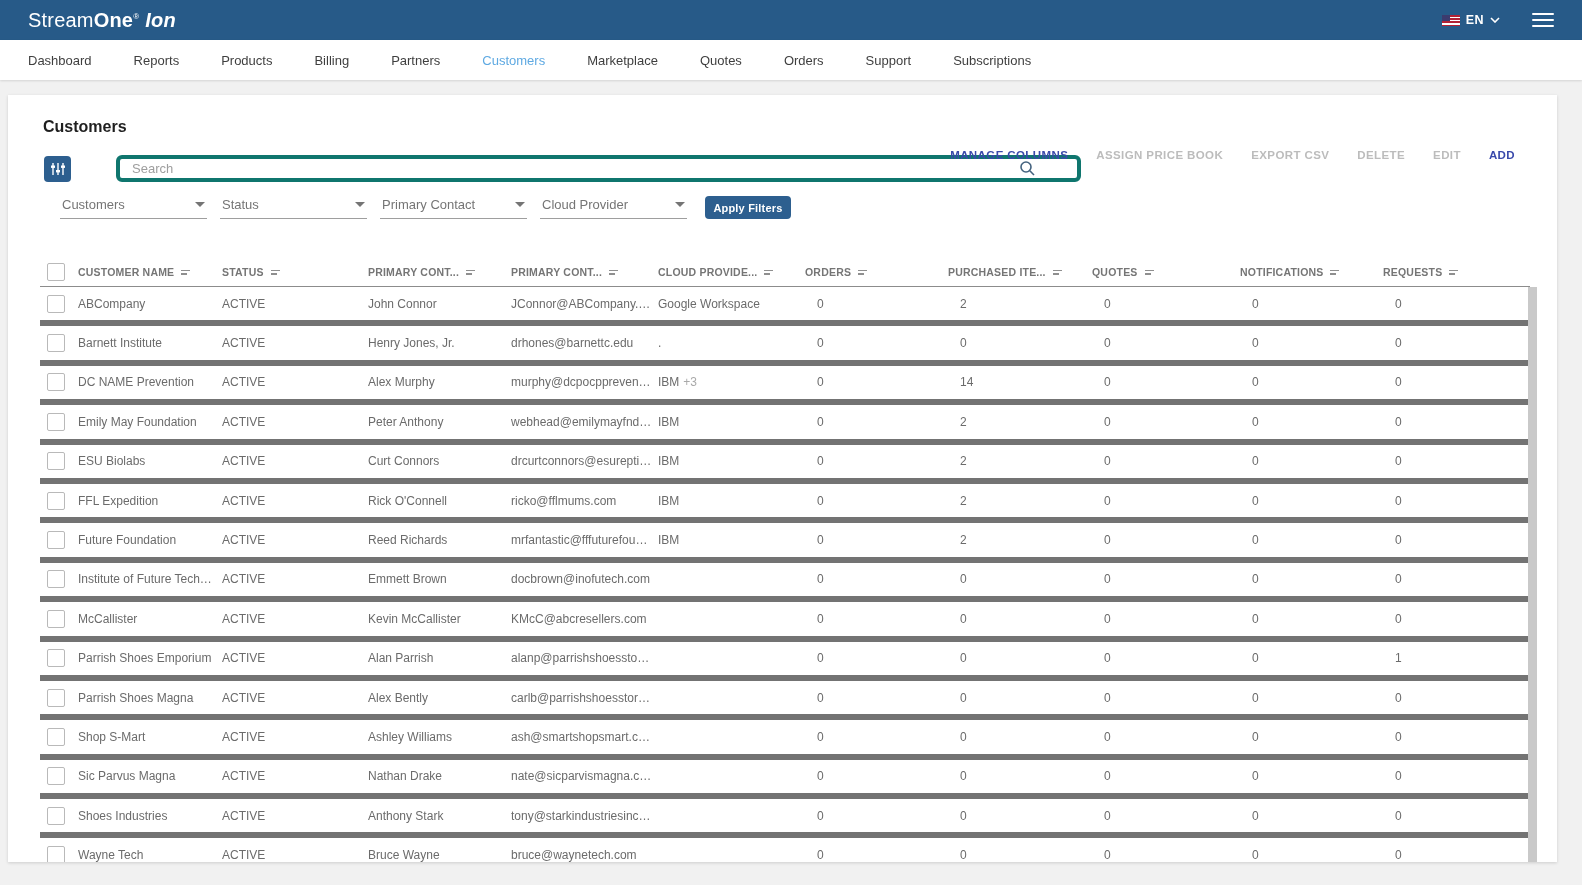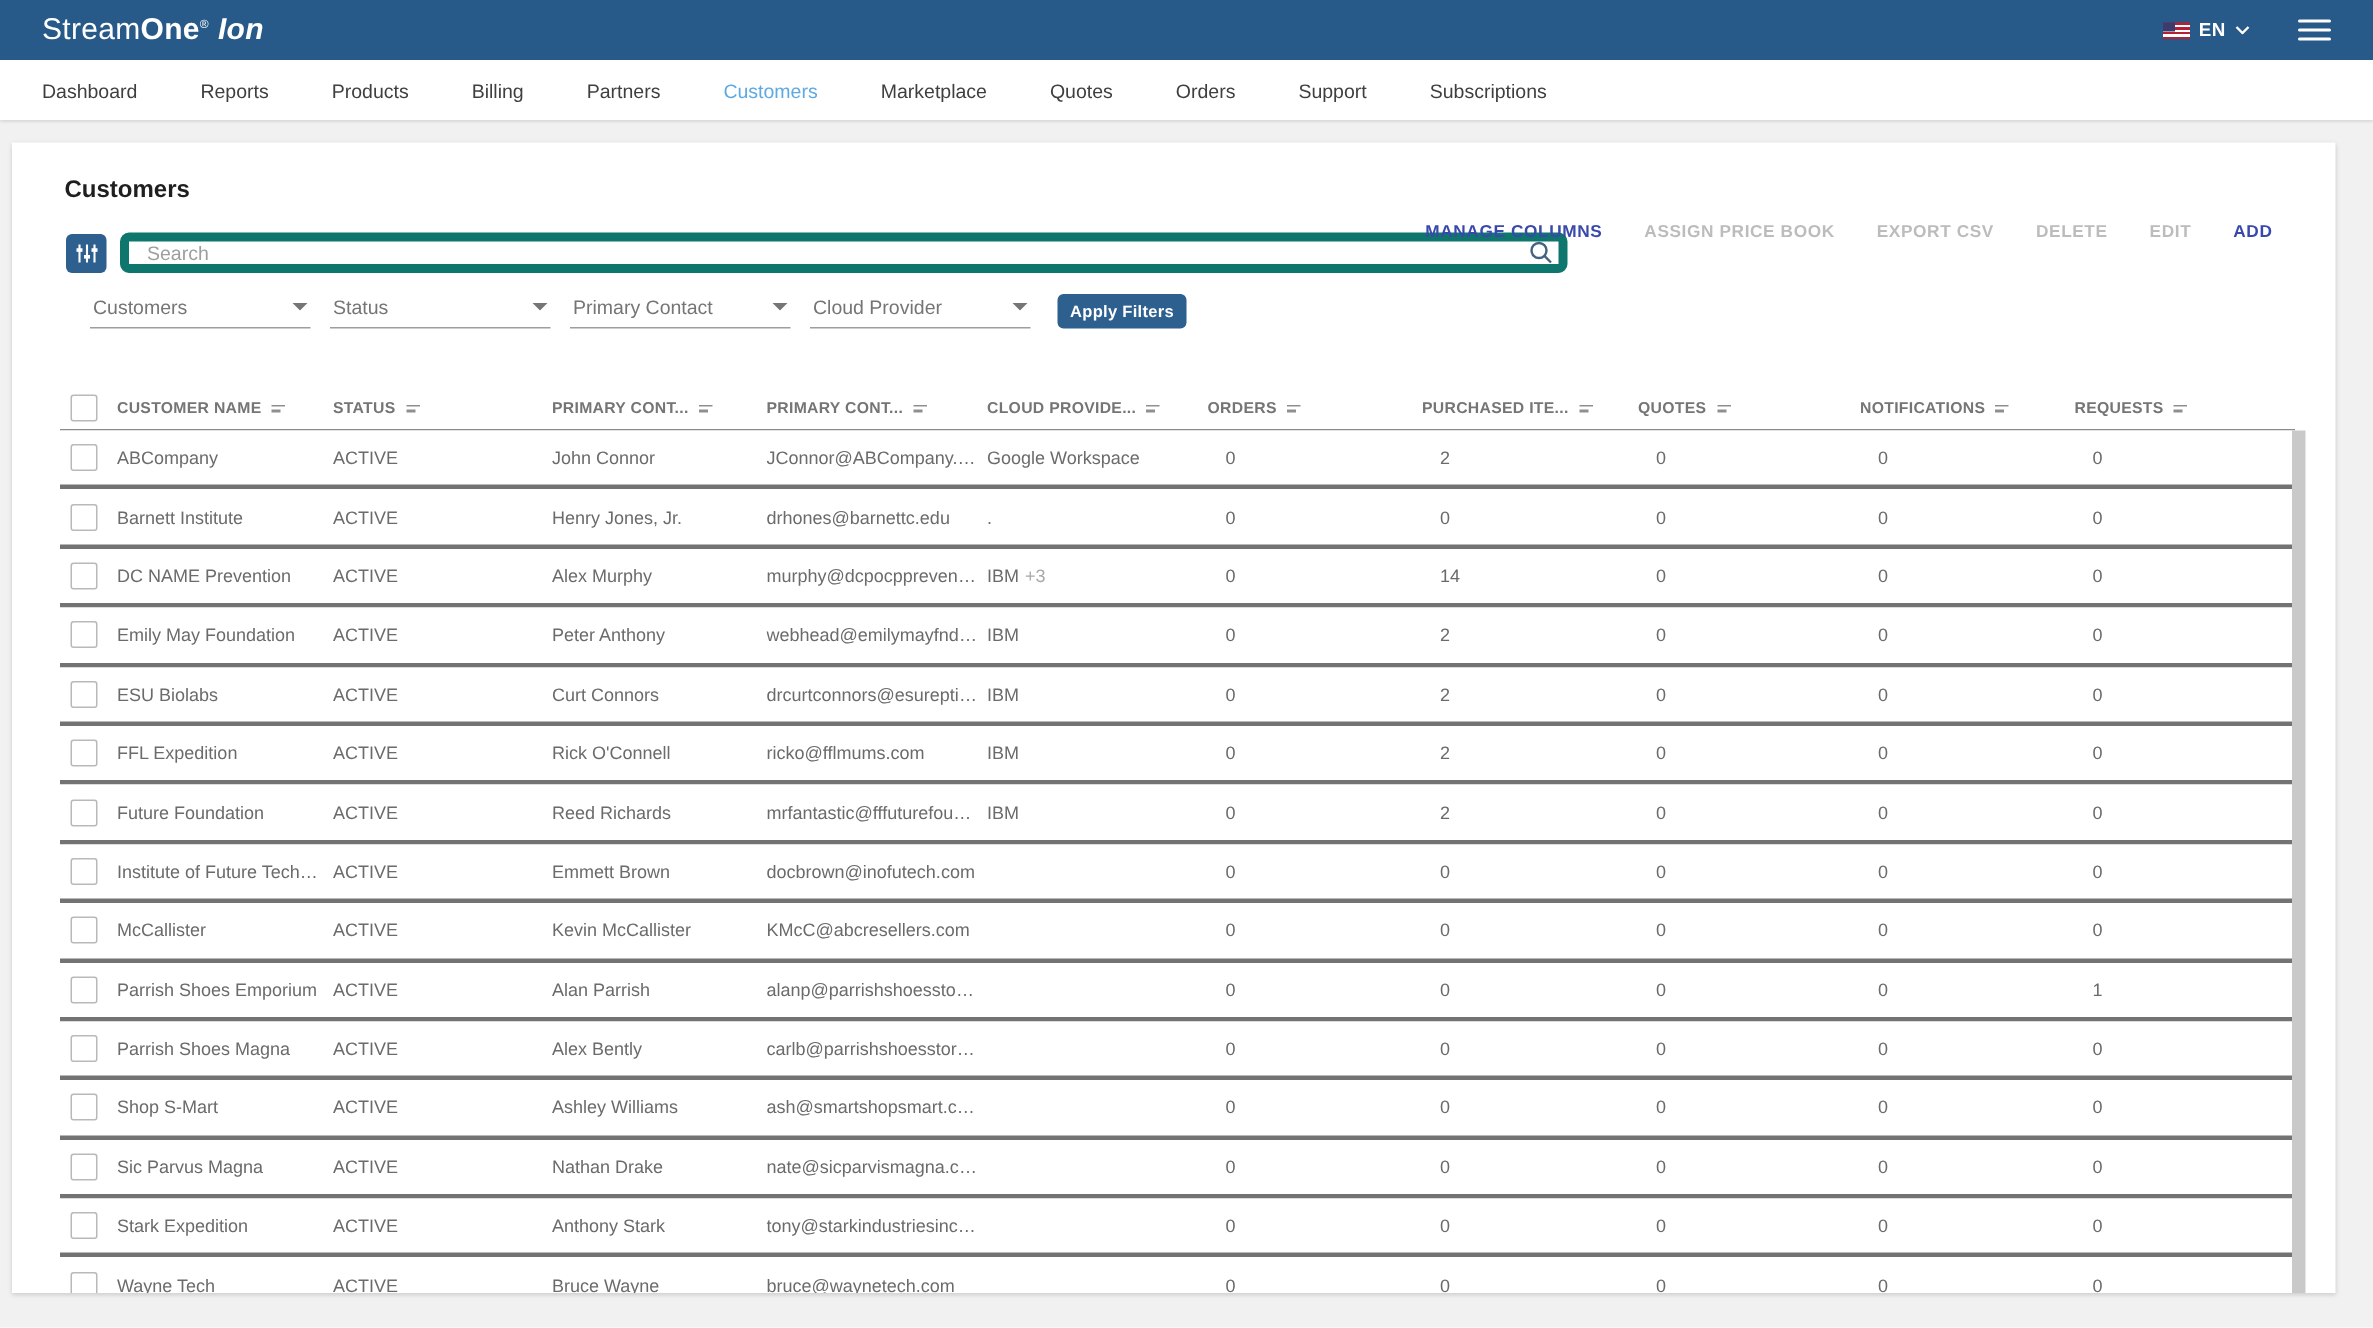--- a/index.html
+++ b/index.html
@@ -45,23 +45,24 @@
   }
   .page-title { position:absolute; left:35px; top:23px; font-size:16px; font-weight:700; color:#1f1f1f; }
   
   .filter-btn {
     position:absolute; left:36px; top:61px; width:27px; height:26px;
     background:#2d5f8f; border:none; border-radius:4px; cursor:pointer;
     display:flex; align-items:center; justify-content:center;
   }
   .search-wrap { position:absolute; left:72px; top:60px; width:965px; height:27px; }
   .search-input {
-    width:100%; height:100%; border:6px solid #0f766e; border-radius:6px;
+    width:100%; height:100%; border:4px solid #0f766e; border-radius:6px;
     padding:0 34px 0 12px; font-size:13px; color:#3b82f6; outline:none;
     font-family:"Liberation Sans", sans-serif;
+    margin-left:36px;
   }
   .search-input::placeholder { color:#9e9e9e; }
   .search-glass { position:absolute; right:9px; top:5px; cursor:pointer; }
   .actions { position:absolute; right:42px; top:54px; display:flex; align-items:center; gap:28px; }
   .action {
     background:none; border:none; font-family:"Liberation Sans", sans-serif;
     font-size:11.5px; font-weight:700; letter-spacing:.4px; cursor:pointer; white-space:nowrap;
   }
   .action.enabled { color:#3949ab; }
   .action.disabled { color:#bcbcbc; cursor:default; }
@@ -86,21 +87,21 @@
     display:grid;
     grid-template-columns:38px 144px 146px 143px 147px 147px 143px 144px 148px 143px 1fr;
     align-items:center;
   }
   .thead-row { height:29px; border-bottom:1px solid #8c8c8c; }
   .th { display:flex; align-items:center; font-size:10.5px; font-weight:700; color:#757575; letter-spacing:.2px; white-space:nowrap; overflow:hidden; }
   .sort { display:inline-flex; flex-direction:column; gap:2px; margin-left:7px; cursor:pointer; flex:none; }
   .sort i { display:block; height:1.5px; background:#8f8f8f; }
   .sort i:first-child { width:9px; }
   .sort i:last-child { width:6px; }
-  .body-row { height:39.4px; border-bottom:3px solid #737373; background:#fff; }
+  .body-row { height:39.4px; border-bottom:6px solid #737373; background:#fff; }
   .td { font-size:12px; color:#6b6b6b; white-space:nowrap; overflow:hidden; text-overflow:ellipsis; padding-right:6px; }
   .td.num { padding-left:12px; }
   .th.num-h { padding-left:0; }
   .cloud-extra { color:#a9a9a9; margin-left:4px; }
   .cb-cell { padding-left:7px; }
   .cb { width:18px; height:18px; border:1.5px solid #b9b9b9; border-radius:2px; background:#fff; cursor:pointer; }
   .vscroll { position:absolute; left:1520px; top:192px; width:9px; height:575px; background:#c9c9c9; }
 </style>
 </head>
 <body>
@@ -459,21 +460,21 @@
           <div class="td num">0</div>
           <div class="td num">0</div>
           <div class="td num">0</div>
           <div class="td num">0</div>
           <div class="td num">0</div>
         </div>
         <div class="tr body-row">
           <div class="cb-cell">
             <div class="cb"></div>
           </div>
-          <div class="td">Stark Expedition</div>
+          <div class="td">Shoes Industries</div>
           <div class="td">ACTIVE</div>
           <div class="td">Anthony Stark</div>
           <div class="td">tony@starkindustriesinc.com</div>
           <div class="td"></div>
           <div class="td num">0</div>
           <div class="td num">0</div>
           <div class="td num">0</div>
           <div class="td num">0</div>
           <div class="td num">0</div>
         </div>

